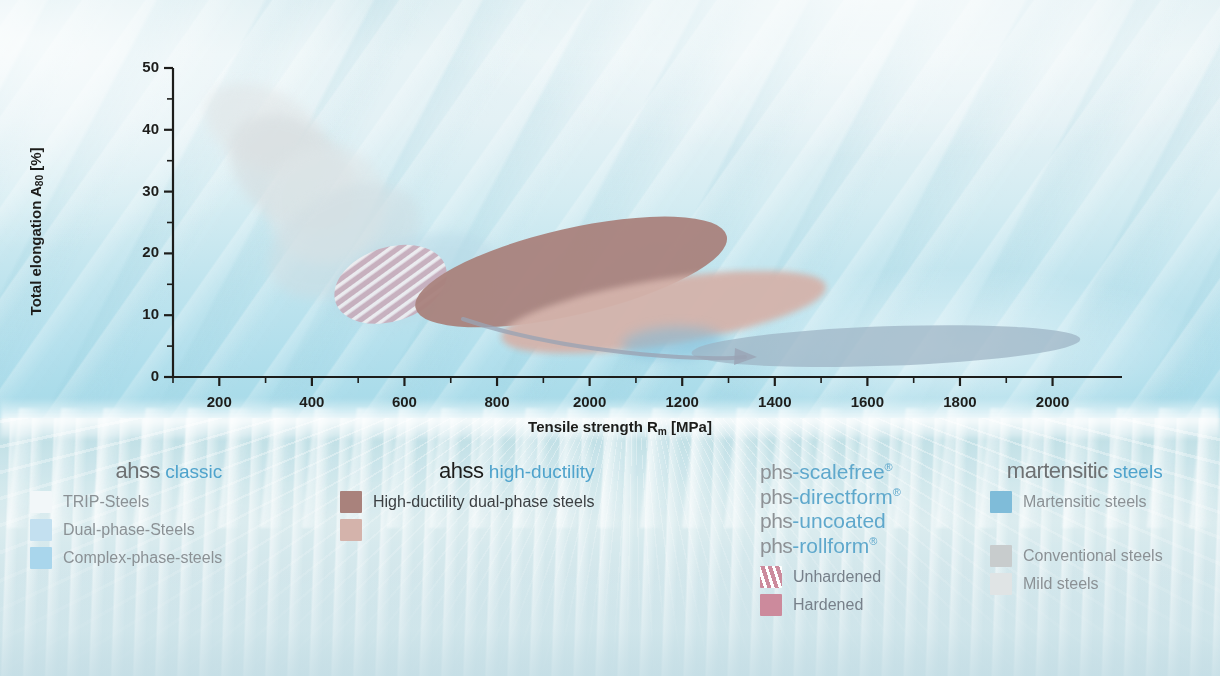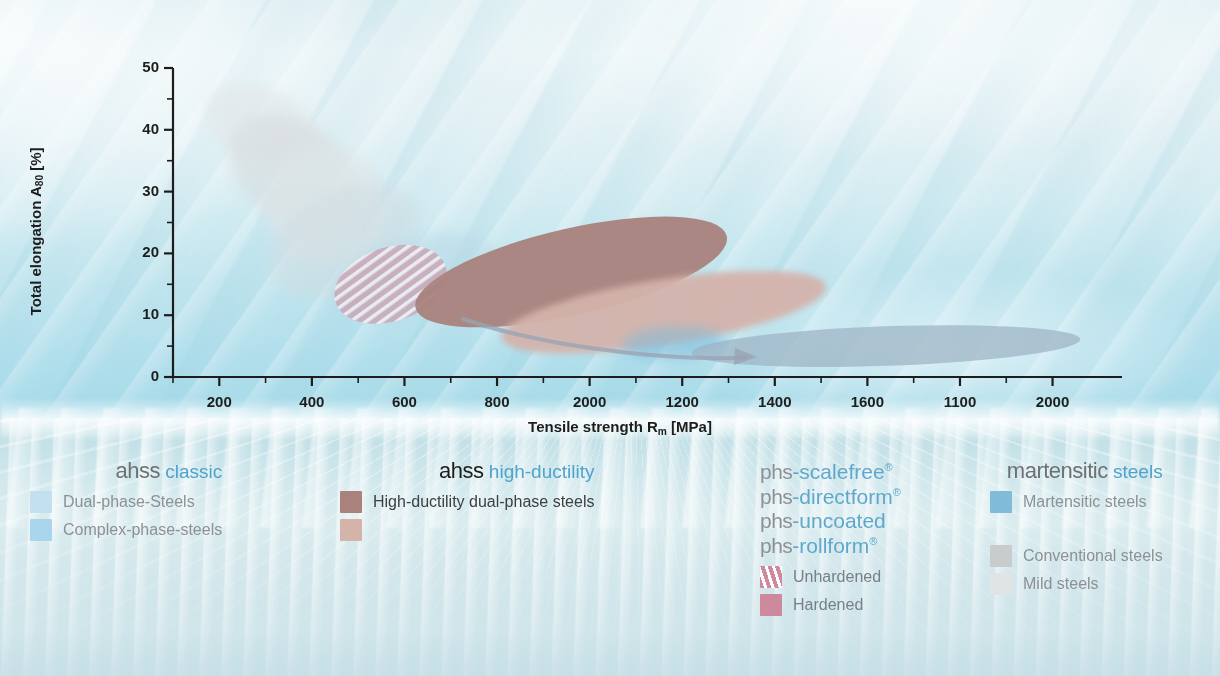--- a/index.html
+++ b/index.html
@@ -305,36 +305,40 @@
       </div>
     <div id="xtick-labels">
         <div class="tick-text" style="left: 184.293px; top: 393px; width: 70px;">200</div>
         <div class="tick-text" style="left: 276.878px; top: 393px; width: 70px;">400</div>
         <div class="tick-text" style="left: 369.463px; top: 393px; width: 70px;">600</div>
         <div class="tick-text" style="left: 462.049px; top: 393px; width: 70px;">800</div>
         <div class="tick-text" style="left: 554.634px; top: 393px; width: 70px;">2000</div>
         <div class="tick-text" style="left: 647.22px; top: 393px; width: 70px;">1200</div>
         <div class="tick-text" style="left: 739.805px; top: 393px; width: 70px;">1400</div>
         <div class="tick-text" style="left: 832.39px; top: 393px; width: 70px;">1600</div>
-        <div class="tick-text" style="left: 924.976px; top: 393px; width: 70px;">1100</div>
+        <div class="tick-text" style="left: 924.976px; top: 393px; width: 70px;">1800</div>
         <div class="tick-text" style="left: 1017.56px; top: 393px; width: 70px;">2000</div>
       </div>
 
     <div class="axis-label" id="ylabel">
       <span>Total elongation A</span><sub>80</sub><span> [%]</span>
     </div>
 
     <div class="axis-label" id="xlabel">
       <span>Tensile strength R</span><sub>m</sub><span> [MPa]</span>
     </div>
   </div>
 
   <div id="legend">
       <div class="legend-group" style="left: 30px; top: 8px;">
         <div class="group-title"><span class="brand">ahss</span><span class="accent"> classic</span></div>
+        <div class="legend-row">
+          <div class="swatch" style="background: rgb(242, 247, 249);"></div>
+          <div class="legend-label lbl-gray">TRIP-Steels</div>
+        </div>
         <div class="legend-row">
           <div class="swatch" style="background: rgb(195, 224, 240);"></div>
           <div class="legend-label lbl-gray">Dual-phase-Steels</div>
         </div>
         <div class="legend-row">
           <div class="swatch" style="background: rgb(169, 214, 236);"></div>
           <div class="legend-label lbl-gray">Complex-phase-steels</div>
         </div>
       </div>
       <div class="legend-group" style="left: 340px; top: 8px;">

